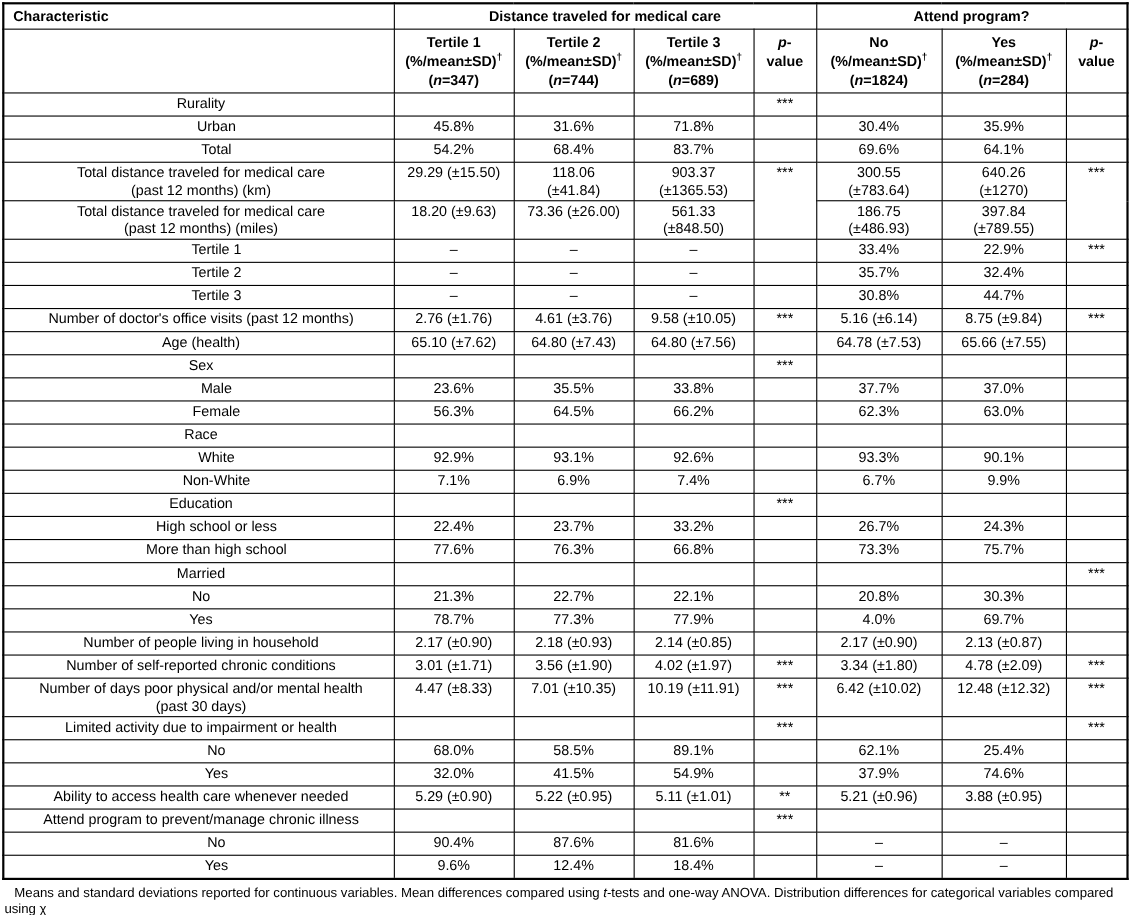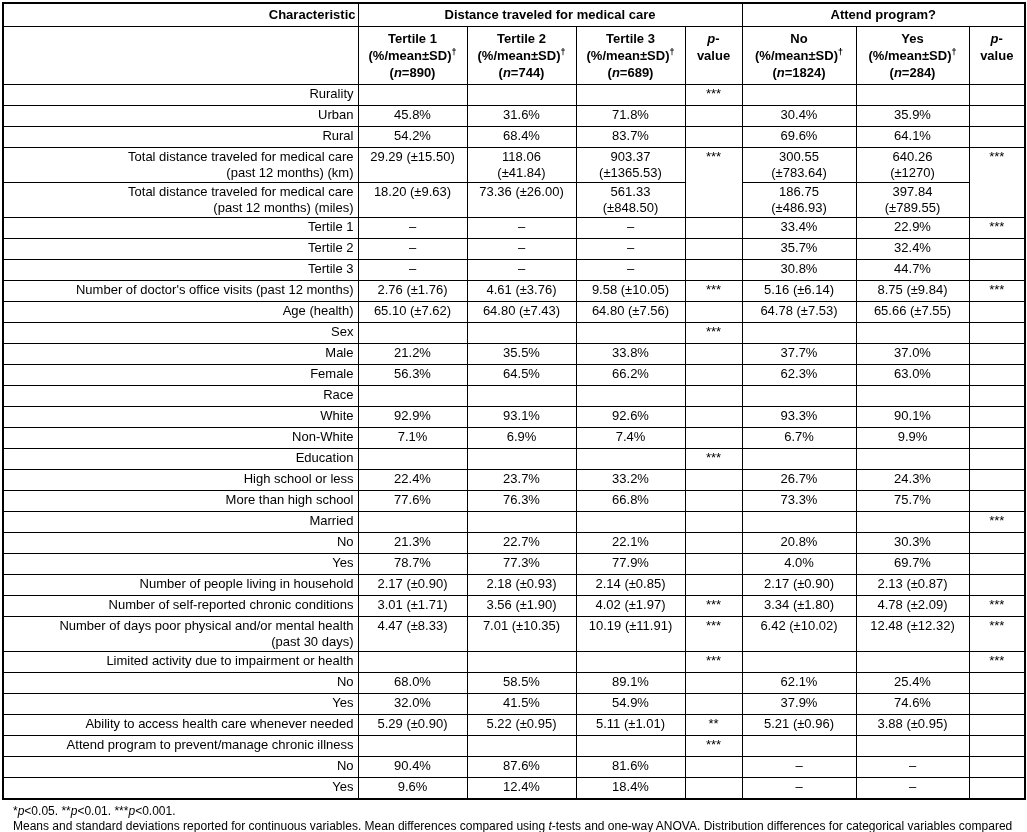--- a/index.html
+++ b/index.html
@@ -23,25 +23,25 @@
   col.c-p2   { width:56px; }
   th, td {
     border:1px solid #000;
     font-size:13px;
     line-height:16px;
     vertical-align:top;
     overflow:hidden;
   }
   th { font-weight:bold; padding:2px 2px; }
   th.group { height:18px; vertical-align:middle; }
-  th.charhead { text-align:right; padding-left:8px; vertical-align:middle; }
+  th.charhead { text-align:left; padding-left:8px; vertical-align:middle; }
   th.sub { line-height:17px; padding-top:3px; padding-bottom:3px; }
   th.pcolhead { vertical-align:top; padding-top:3px; }
   td { height:18px; padding:1px 4px; }
-  td.label { text-align:right; padding-left:8px; white-space:pre-line; }
+  td.label { text-align:center; padding-left:8px; white-space:pre-line; }
   td.label.indent { padding-left:36px; }
   td.val { text-align:center; white-space:pre-line; }
   sup { font-size:9px; line-height:0; }
   .footnotes { padding:4px 4px 0 2px; font-size:12px; line-height:15px; }
   .footnotes p { margin:0; text-indent:9px; }
 </style>
 </head>
 <body>
 
 <div class="wrap">
@@ -60,21 +60,21 @@
       <tr>
         <th class="charhead">Characteristic</th>
         <th class="group" colspan="4">Distance traveled for medical care</th>
         <th class="group" colspan="3">Attend program?</th>
       </tr>
       <tr>
         <th></th>
         <th class="sub">
           <span>Tertile 1</span><br>
           <span>(%/mean±SD)</span><sup>†</sup><br>
-          <span>(</span><i>n</i><span>=890)</span>
+          <span>(</span><i>n</i><span>=347)</span>
         </th>
         <th class="sub">
           <span>Tertile 2</span><br>
           <span>(%/mean±SD)</span><sup>†</sup><br>
           <span>(</span><i>n</i><span>=744)</span>
         </th>
         <th class="sub">
           <span>Tertile 3</span><br>
           <span>(%/mean±SD)</span><sup>†</sup><br>
           <span>(</span><i>n</i><span>=689)</span>
@@ -114,21 +114,21 @@
           <td class="label indent">Urban</td>
           <td class="val">45.8%</td>
           <td class="val">31.6%</td>
           <td class="val">71.8%</td>
           <td class="val pcol"></td>
           <td class="val">30.4%</td>
           <td class="val">35.9%</td>
           <td class="val pcol"></td>
         </tr>
         <tr>
-          <td class="label indent">Rural</td>
+          <td class="label indent">Total</td>
           <td class="val">54.2%</td>
           <td class="val">68.4%</td>
           <td class="val">83.7%</td>
           <td class="val pcol"></td>
           <td class="val">69.6%</td>
           <td class="val">64.1%</td>
           <td class="val pcol"></td>
         </tr>
         <tr>
           <td class="label">Total distance traveled for medical care
@@ -212,21 +212,21 @@
           <td class="val"></td>
           <td class="val"></td>
           <td class="val"></td>
           <td class="val pcol">***</td>
           <td class="val"></td>
           <td class="val"></td>
           <td class="val pcol"></td>
         </tr>
         <tr>
           <td class="label indent">Male</td>
-          <td class="val">21.2%</td>
+          <td class="val">23.6%</td>
           <td class="val">35.5%</td>
           <td class="val">33.8%</td>
           <td class="val pcol"></td>
           <td class="val">37.7%</td>
           <td class="val">37.0%</td>
           <td class="val pcol"></td>
         </tr>
         <tr>
           <td class="label indent">Female</td>
           <td class="val">56.3%</td>
@@ -425,16 +425,15 @@
           <td class="val">18.4%</td>
           <td class="val pcol"></td>
           <td class="val">–</td>
           <td class="val">–</td>
           <td class="val pcol"></td>
         </tr>
       </tbody>
   </table>
 
   <div class="footnotes">
-      <p><span>*</span><i>p</i><span>&lt;0.05. **</span><i>p</i><span>&lt;0.01. ***</span><i>p</i><span>&lt;0.001.</span></p>
       <p><span>Means and standard deviations reported for continuous variables. Mean differences compared using </span><i>t</i><span>-tests and one-way ANOVA. Distribution differences for categorical variables compared using χ</span></p>
     </div>
 </div>
 
 </body></html>

